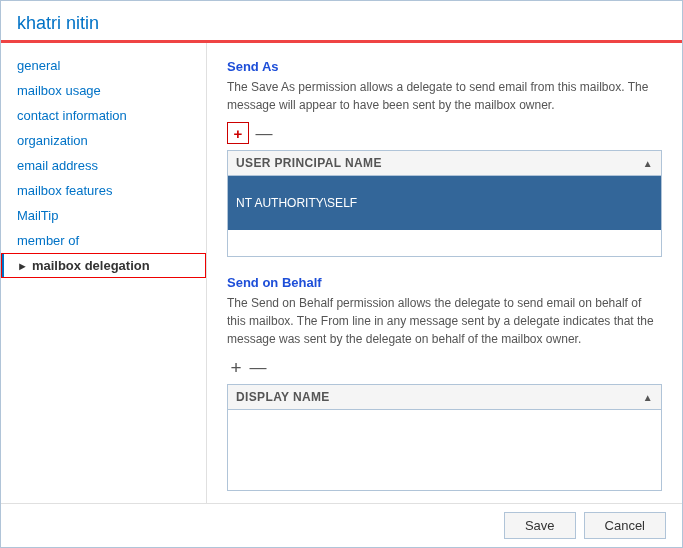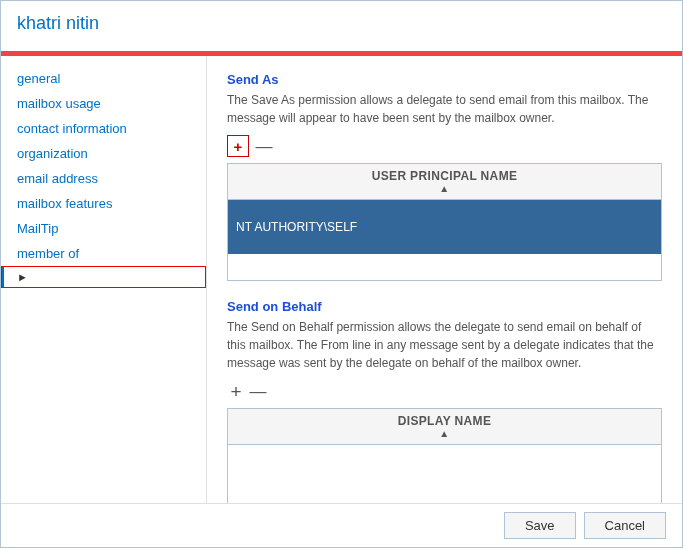--- a/index.html
+++ b/index.html
@@ -8,22 +8,22 @@
       font-size: 13px;
       background: #fff;
       color: #333;
       width: 683px;
       height: 548px;
       border: 1px solid #b0c4d8;
       display: flex;
       flex-direction: column;
     }
     .title-bar {
-      padding: 12px 16px 17px 16px;
-      border-bottom: 5px solid #ef4444;
+      padding: 12px 16px 6px 16px;
+      border-bottom: 3px solid #ef4444;
     }
     .title-bar h1 {
       font-size: 18px;
       font-weight: 400;
       color: #0072c6;
     }
     .content {
       display: flex;
       flex: 1;
       overflow: hidden;
@@ -124,21 +124,20 @@
       display: flex;
       justify-content: space-between;
       align-items: center;
       background: #f5f5f5;
       padding: 5px 8px;
       border-bottom: 1px solid #b0c4d8;
       font-size: 12px;
       font-weight: 600;
       color: #555;
       letter-spacing: 0.03em;
-      flex-direction: column;
     }
     .table-header .sort-arrow {
       font-size: 10px;
       color: #555;
     }
     .table-row {
       padding: 20px 8px;
       font-size: 12px;
     }
     .table-row.selected {
@@ -196,20 +195,21 @@
       <span>mailbox features</span>
     </div>
     <div class="sidebar-item">
       <span>MailTip</span>
     </div>
     <div class="sidebar-item">
       <span>member of</span>
     </div>
     <div class="sidebar-item active">
       <span class="arrow">►</span>
+      <span>mailbox delegation</span>
     </div>
   </nav>
 
   <div class="main">
 
     <div class="section-title">Send As</div>
     <div class="section-desc">The Save As permission allows a delegate to send email from this mailbox. The message will appear to have been sent by the mailbox owner.</div>
 
     <div class="btn-row">
       <div class="icon-btn" title="Add">+</div>

